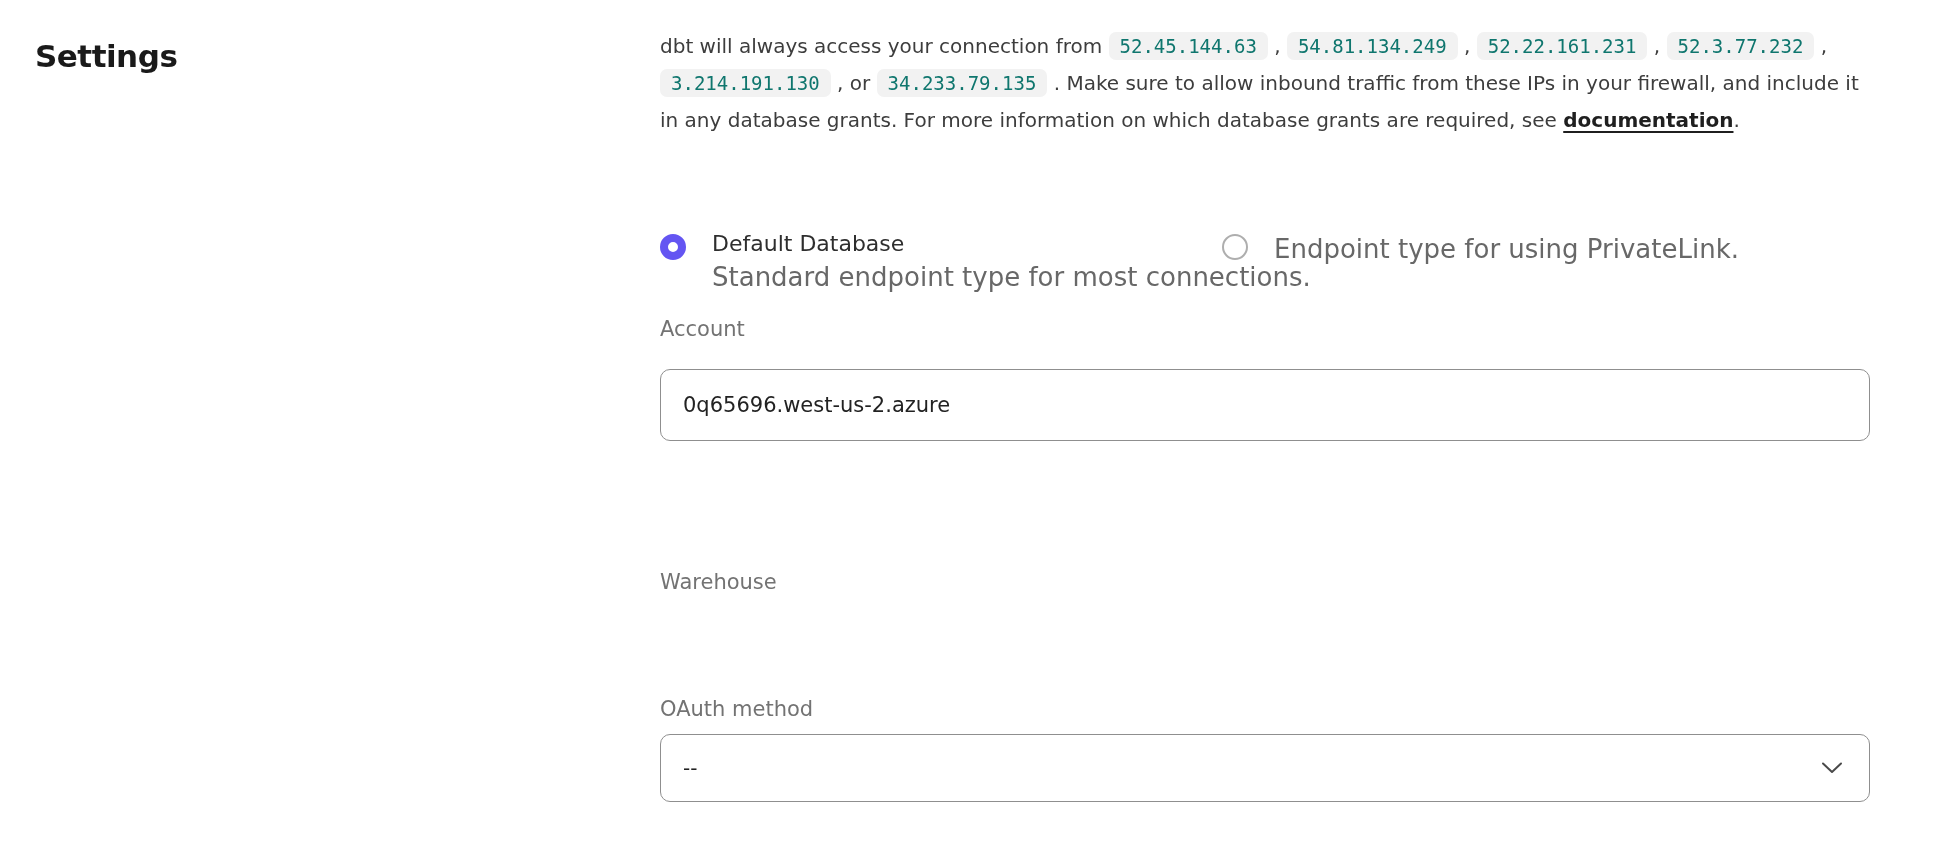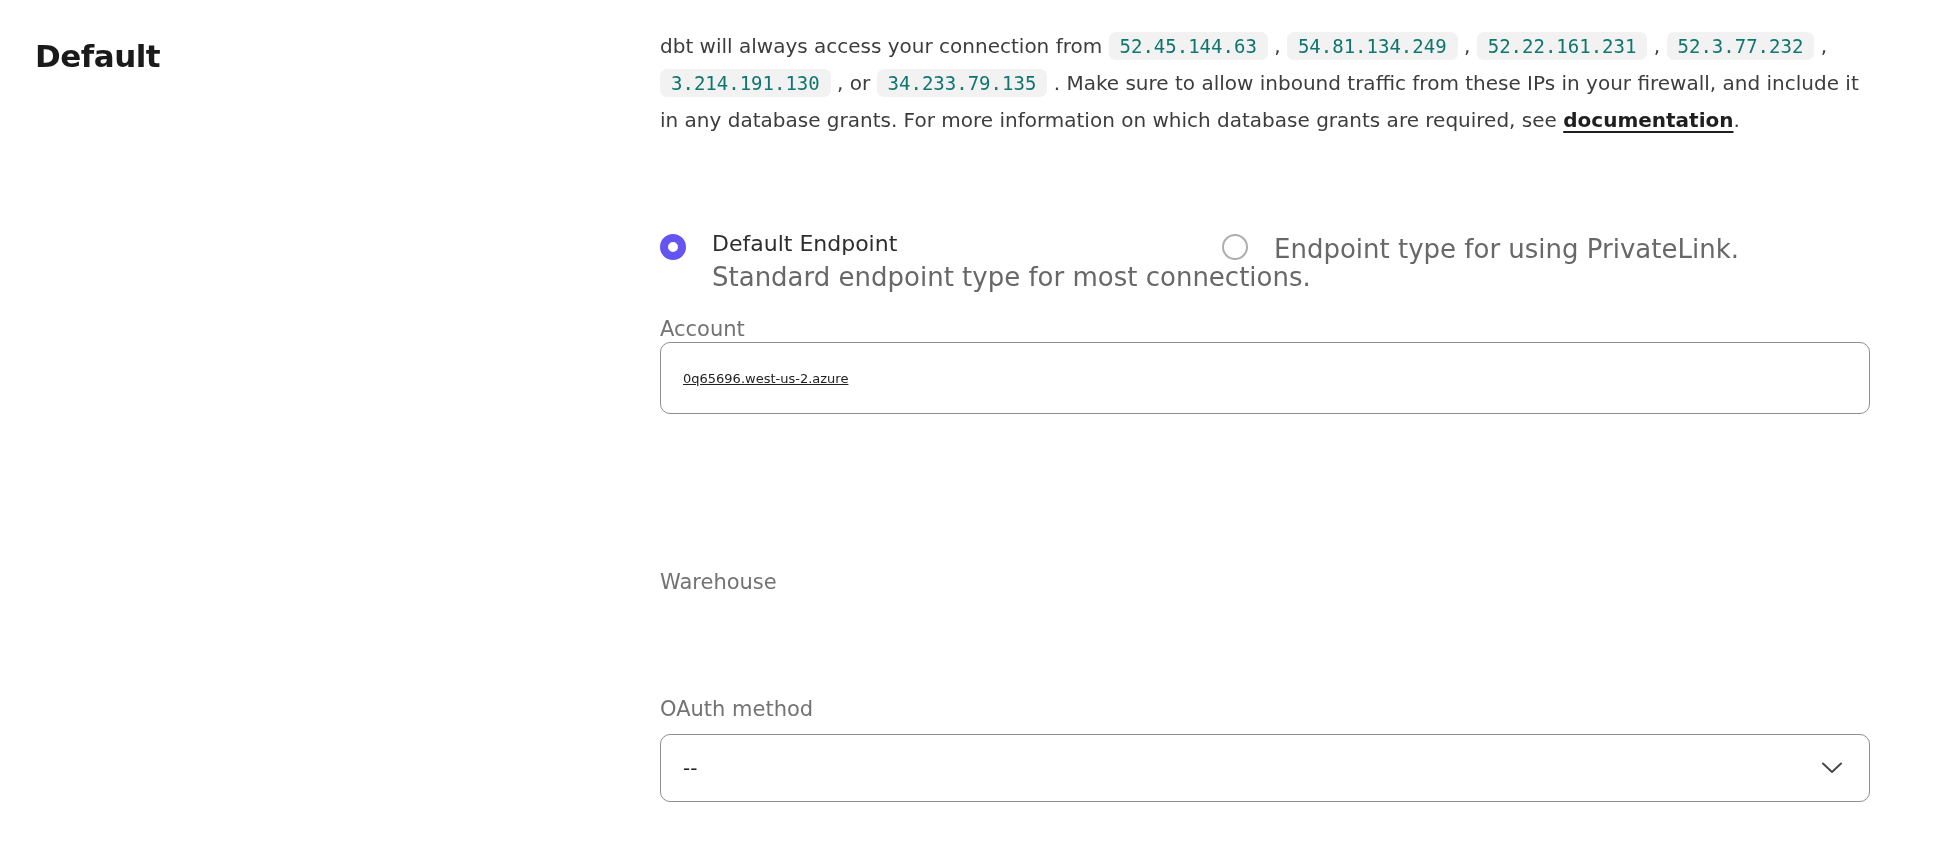--- a/index.html
+++ b/index.html
@@ -130,32 +130,31 @@
   .fg-warehouse { top: 569px; }
   .fg-oauth     { top: 696px; }
   .field-label {
     font-size: 21px;
     font-weight: 500;
     color: #737373;
     line-height: 26px;
   }
   .text-input {
     display: block;
-    margin-top: 0;
+    margin-top: 27px;
     width: 1210px;
     height: 72px;
     border: 1px solid #8f8f8f;
     border-radius: 10px;
     background: #ffffff;
     padding: 0 22px;
     font-family: "DejaVu Sans", "Liberation Sans", sans-serif;
-    font-size: 13px;
+    font-size: 21px;
     color: #222222;
     outline: none;
-    text-decoration: underline;
   }
   .text-input.highlight { background: #e7edfc; }
 
   .select {
     position: relative;
     margin-top: 12px;
     width: 1210px;
     height: 68px;
     border: 1px solid #8f8f8f;
     border-radius: 10px;
@@ -172,33 +171,33 @@
     right: 26px;
     top: 50%;
     transform: translateY(-50%);
   }
 </style>
 </head>
 <body>
 
 <div class="canvas">
 
-  <h1 class="page-title">Default</h1>
+  <h1 class="page-title">Settings</h1>
 
   <div class="content">
 
     <p class="intro">dbt will always access your connection from <span class="chip">52.45.144.63</span> , <span class="chip">54.81.134.249</span> , <span class="chip">52.22.161.231</span> , <span class="chip">52.3.77.232</span> , <span class="chip">3.214.191.130</span> , or <span class="chip">34.233.79.135</span> . Make sure to allow inbound traffic from these IPs in your firewall, and include it in any database grants. For more information on which database grants are required, see <span class="doc-link">documentation</span>.</p>
 
     <div class="endpoint-row">
 
       <div class="endpoint-option opt1">
         <span class="radio selected" id="radio-0"></span>
         <div class="opt-text">
           <div class="opt-label-row">
-            <span>Default Endpoint</span>
+            <span>Default Database</span>
           </div>
           <div class="opt-desc">Standard endpoint type for most connections.</div>
         </div>
       </div>
 
       <div class="endpoint-option opt2">
         <span class="radio" id="radio-1"></span>
         <div class="opt-text">
           <div class="opt-desc">Endpoint type for using PrivateLink.</div>
         </div>

